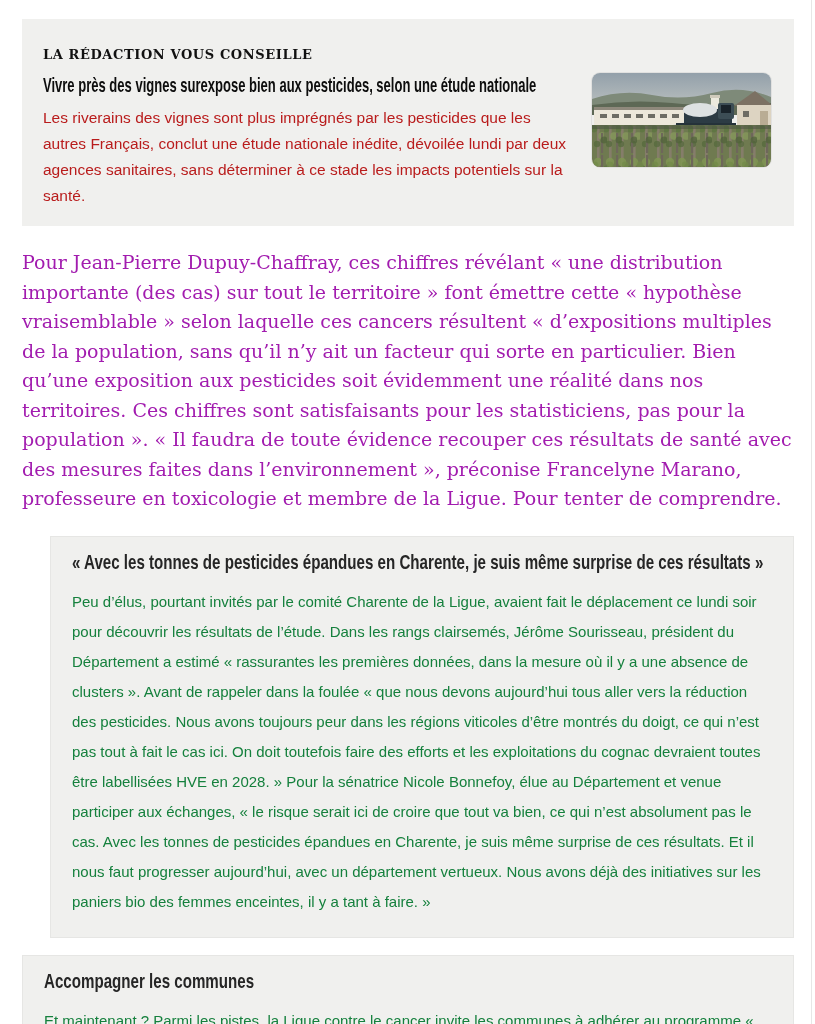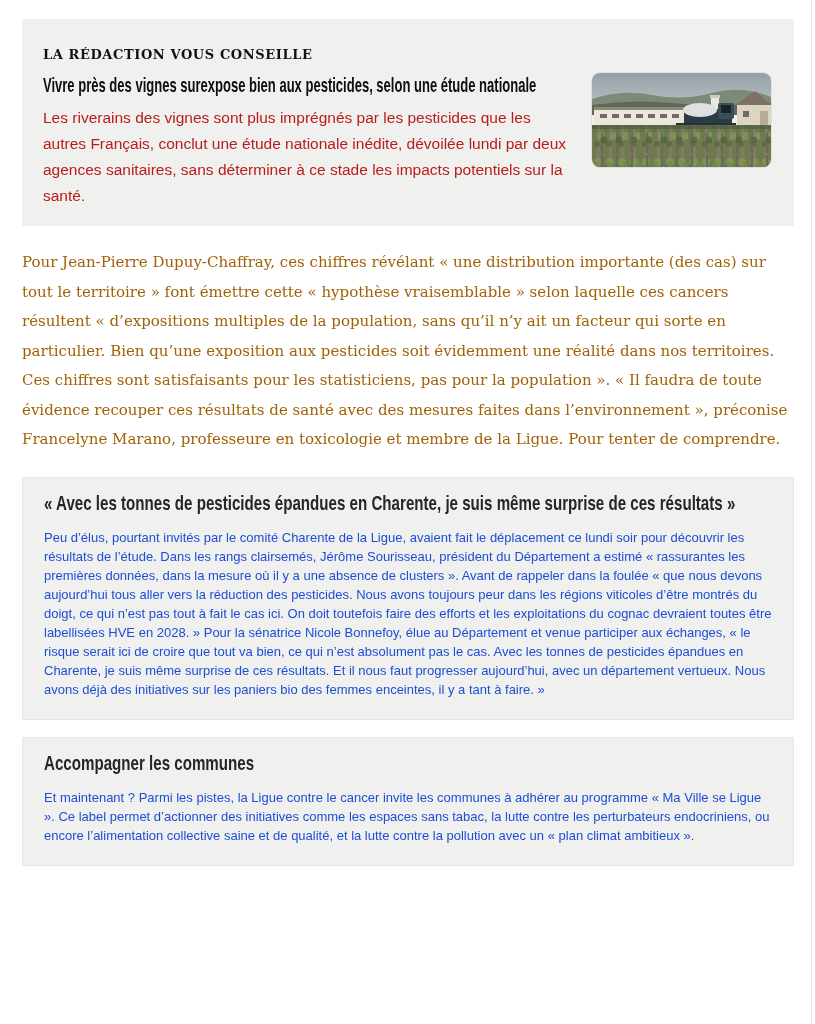--- a/index.html
+++ b/index.html
@@ -64,23 +64,23 @@
     overflow: hidden;
     cursor: pointer;
     box-shadow: 0 0 0 1px rgba(0,0,0,0.06);
   }
   .thumb svg { display: block; width: 179px; height: 94px; }
 
   
   .lead-paragraph {
     margin-top: 22px;
     font-family: "DejaVu Serif", "Liberation Serif", serif;
-    font-size: 15px;
+    font-size: 19px;
     line-height: 29.5px;
-    color: #a16207;
+    color: #a21caf;
     margin-bottom: 22px;
   }
 
   
   .gray-box {
     background: #f0f0ee;
     border: 1px solid #e6e6e4;
     padding: 14px 21px 20px 21px;
   }
   .box-heading {
@@ -88,25 +88,25 @@
     font-weight: 700;
     font-size: 21px;
     line-height: 22px;
     color: #262626;
     width: 139%;
     transform: scaleX(0.72);
     transform-origin: 0 0;
     margin-bottom: 14px;
   }
   .box-body {
-    font-size: 13px;
-    line-height: 19px;
-    color: #1d4ed8;
+    font-size: 15px;
+    line-height: 30px;
+    color: #15803d;
   }
-  .quote-box { margin-bottom: 17px; }
+  .quote-box { margin-bottom: 17px; margin-left: 28px; }
 </style>
 </head>
 <body>
 
 <div class="page-edge"></div>
 
 <div class="page">
 
   <section class="promo-box">
     <div class="promo-text">

